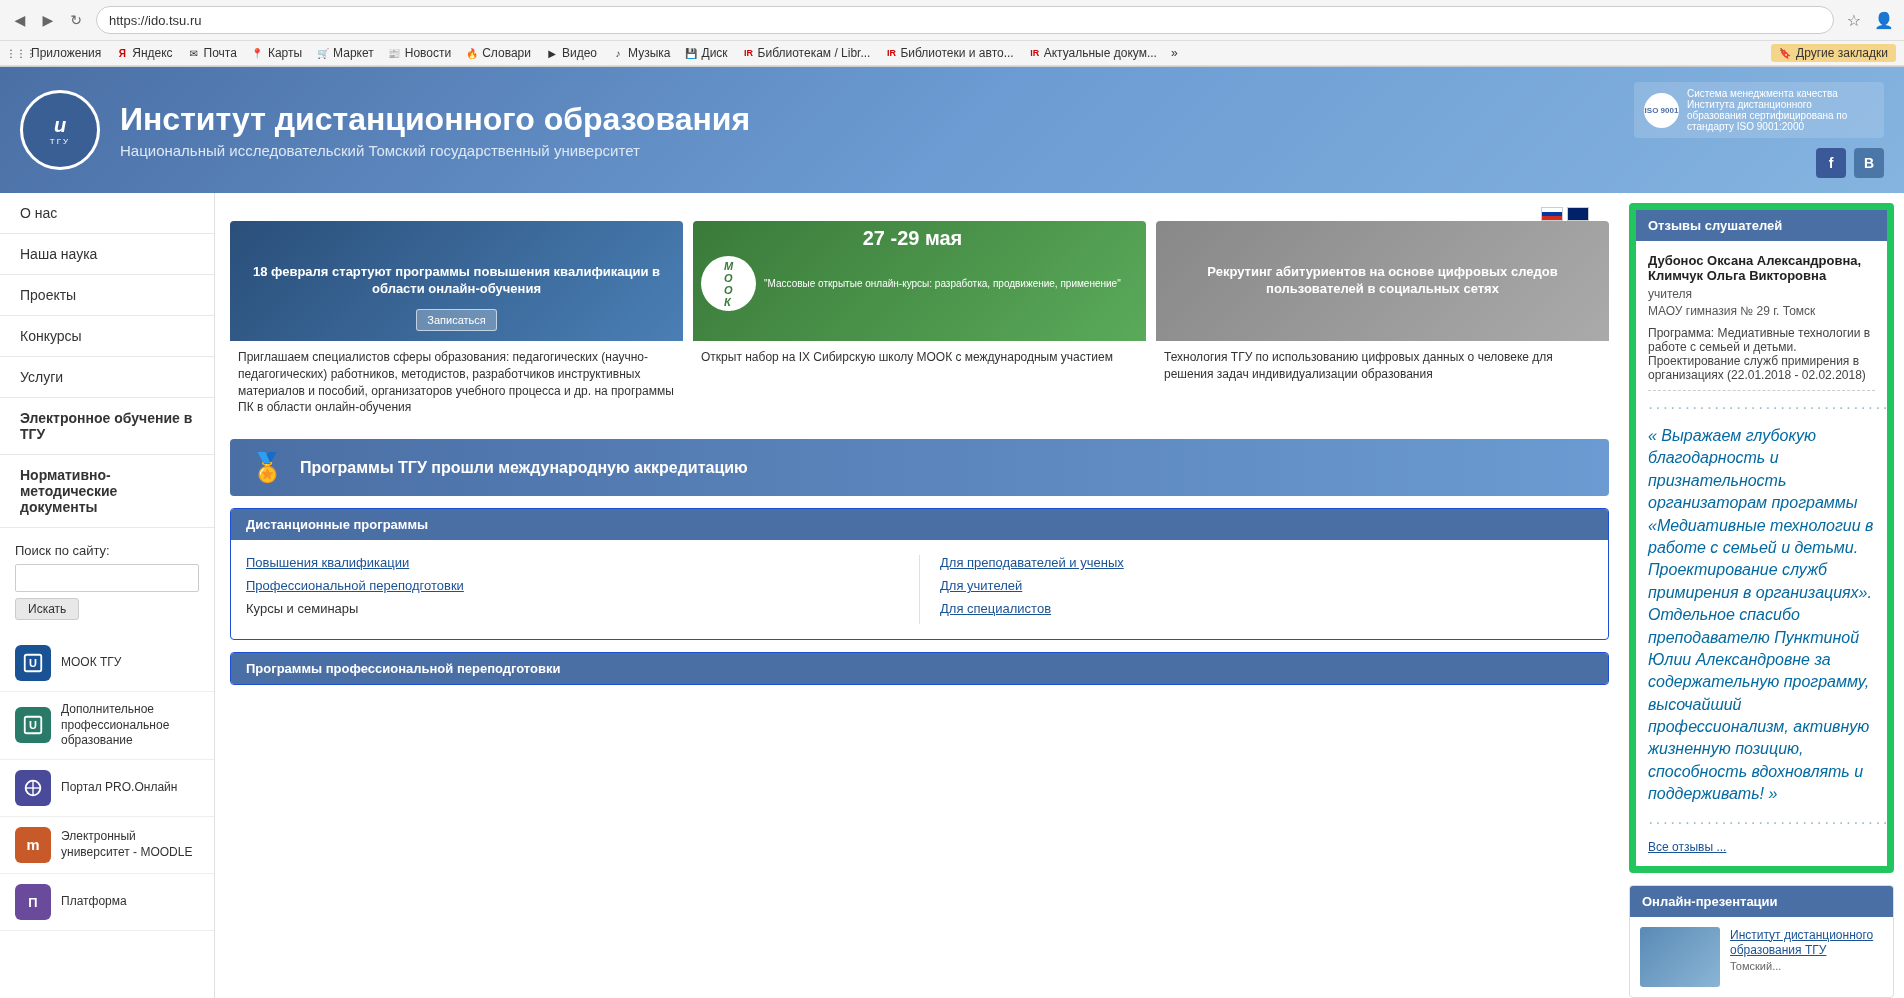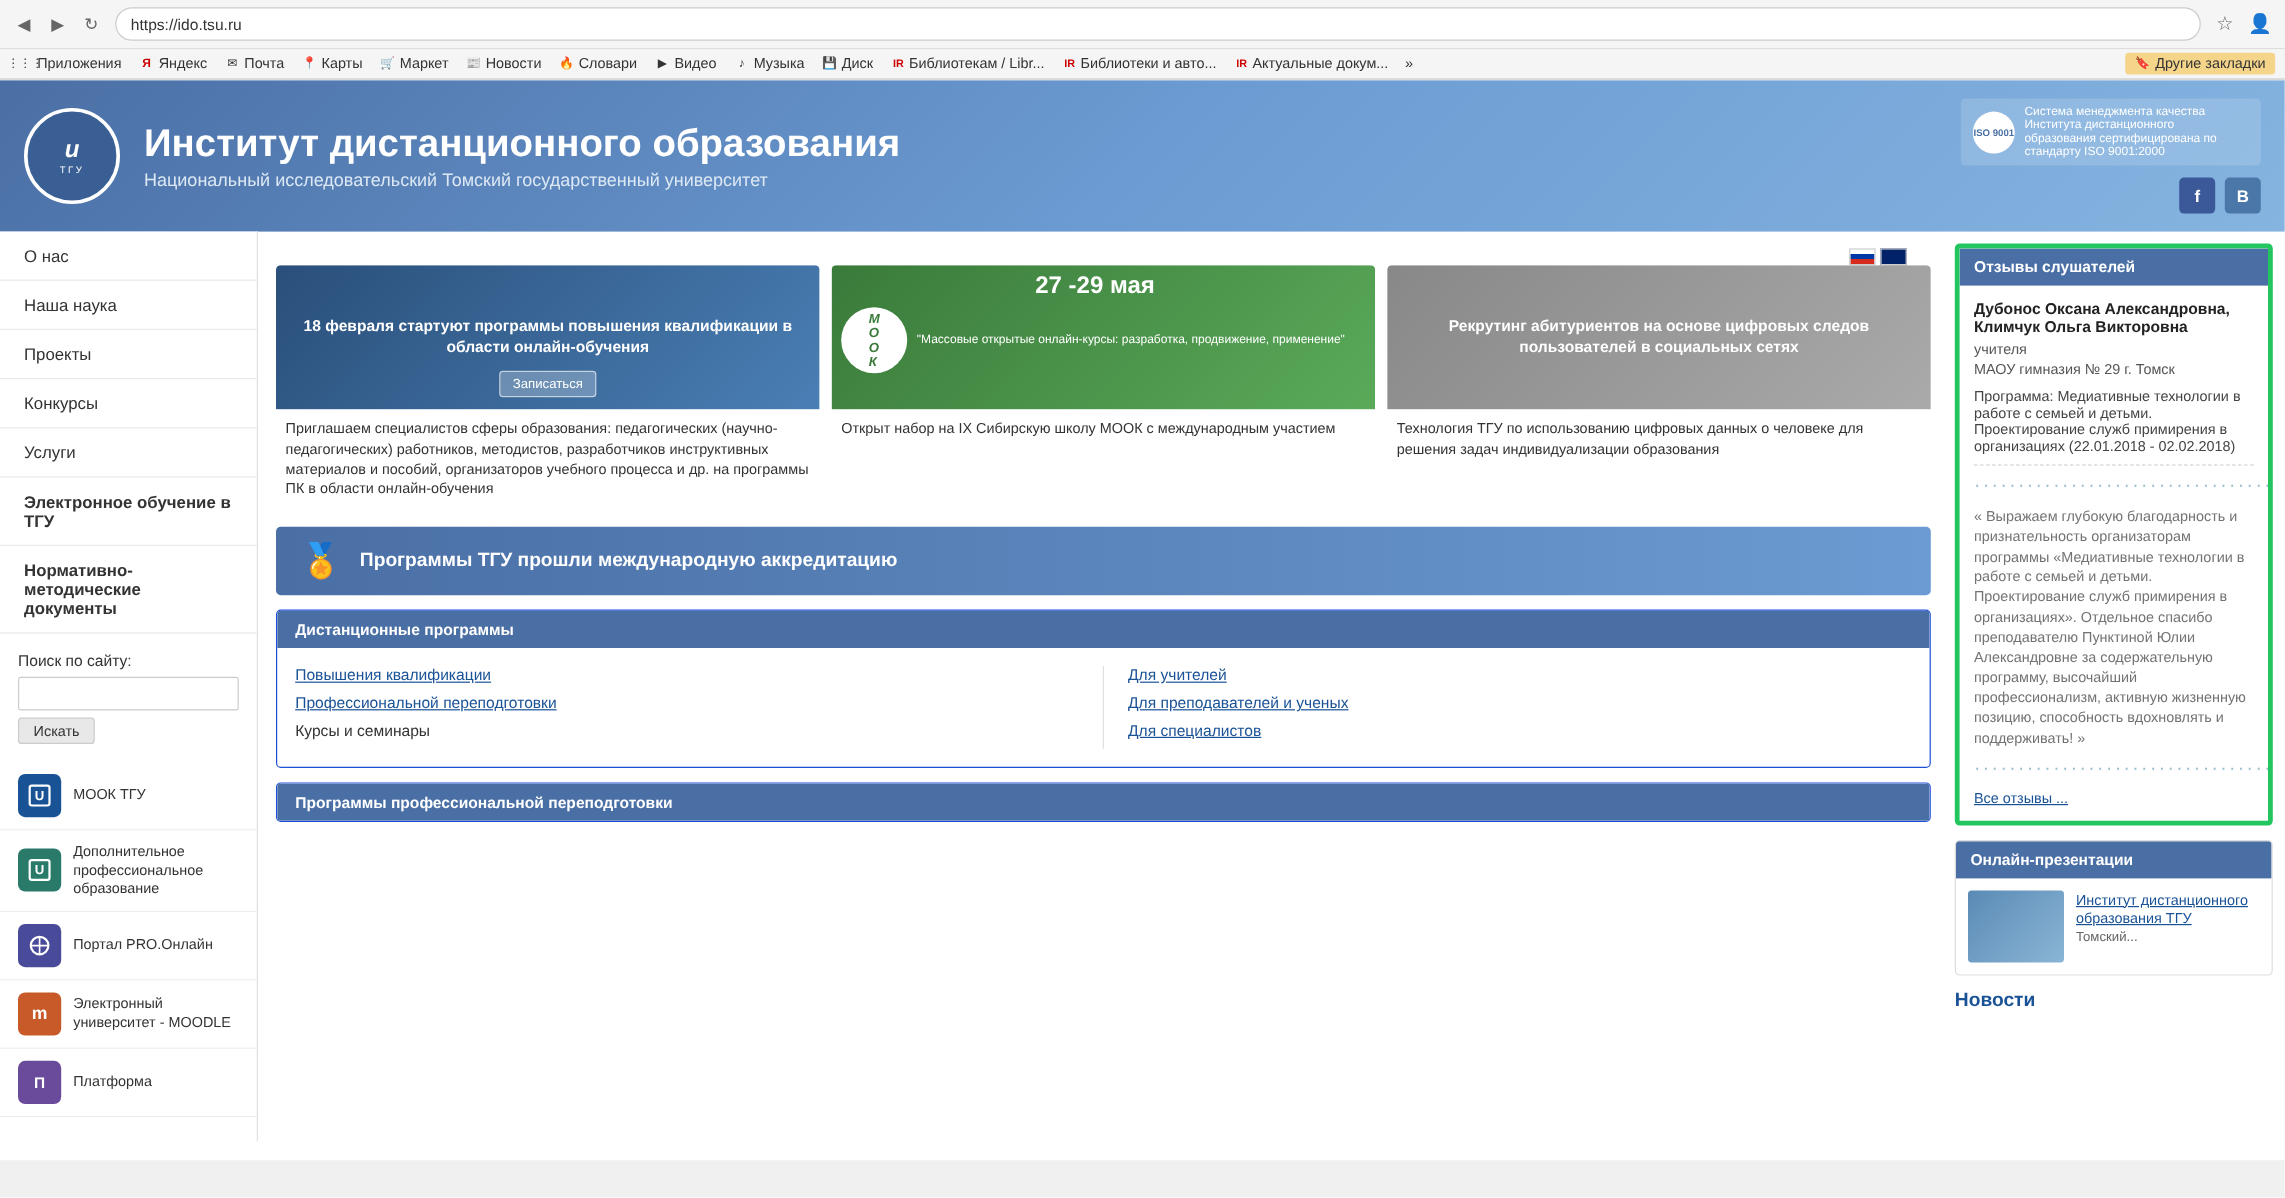--- a/index.html
+++ b/index.html
@@ -95,28 +95,28 @@
     
     .programs-section { border: 1px solid #1d4ed8; border-radius: 4px; overflow: hidden; margin-bottom: 12px; }
     .programs-header { background: #4a6fa5; color: white; padding: 8px 15px; font-size: 13px; font-weight: bold; }
     .programs-body { display: flex; padding: 15px; gap: 20px; }
     .programs-col { flex: 1; }
     .programs-col a { display: block; color: #1a5296; text-decoration: underline; margin-bottom: 8px; font-size: 13px; cursor: pointer; }
     .programs-divider { width: 1px; background: #e0e0e0; }
 
     
     .right-sidebar { width: 280px; flex-shrink: 0; padding: 10px 10px 10px 5px; }
-    .reviews-section { border: 4px solid #22c55e; border-radius: 4px; overflow: hidden; margin-bottom: 12px; }
+    .reviews-section { border: 7px solid #22c55e; border-radius: 4px; overflow: hidden; margin-bottom: 12px; }
     .reviews-header { background: #4a6fa5; color: white; padding: 8px 12px; font-size: 13px; font-weight: bold; }
     .reviews-body { padding: 12px; font-size: 12px; color: #333; }
     .reviewer-name { font-weight: bold; font-size: 13px; margin-bottom: 4px; color: #222; }
     .reviewer-title { color: #555; margin-bottom: 3px; }
     .reviewer-org { color: #555; margin-bottom: 8px; }
     .review-program { font-size: 12px; color: #444; margin-bottom: 8px; border-bottom: 1px dashed #ccc; padding-bottom: 8px; }
-    .review-quote { font-size: 12px; color: #737373; line-height: 1.4; }
+    .review-quote { font-size: 16px; color: #0369a1; line-height: 1.4; font-style: italic; }
     .review-dots { color: #9bc; font-size: 16px; letter-spacing: 2px; margin: 8px 0; }
     .review-all-link { color: #1a5296; text-decoration: underline; font-size: 12px; cursor: pointer; }
 
     
     .online-section { border: 1px solid #ddd; border-radius: 4px; overflow: hidden; margin-bottom: 12px; }
     .online-header { background: #4a6fa5; color: white; padding: 8px 12px; font-size: 13px; font-weight: bold; }
     .online-body { padding: 10px; display: flex; gap: 10px; }
     .online-thumb { width: 80px; height: 60px; background: linear-gradient(135deg, #5a8ab5, #8ab5d5); border-radius: 3px; flex-shrink: 0; }
     .online-link { color: #1a5296; font-size: 12px; text-decoration: underline; cursor: pointer; }
 
@@ -368,22 +368,22 @@
       <div class="programs-section">
         <div class="programs-header">Дистанционные программы</div>
         <div class="programs-body">
           <div class="programs-col">
             <a href="#">Повышения квалификации</a>
             <a href="#">Профессиональной переподготовки</a>
             <span style="font-size:13px;color:#333;">Курсы и семинары</span>
           </div>
           <div class="programs-divider"></div>
           <div class="programs-col">
+            <a href="#">Для преподавателей и ученых</a>
             <a href="#">Для учителей</a>
-            <a href="#">Для преподавателей и ученых</a>
             <a href="#">Для специалистов</a>
           </div>
         </div>
       </div>
 
       <div class="programs-section">
         <div class="programs-header">Программы профессиональной переподготовки</div>
       </div>
 
     </div>

